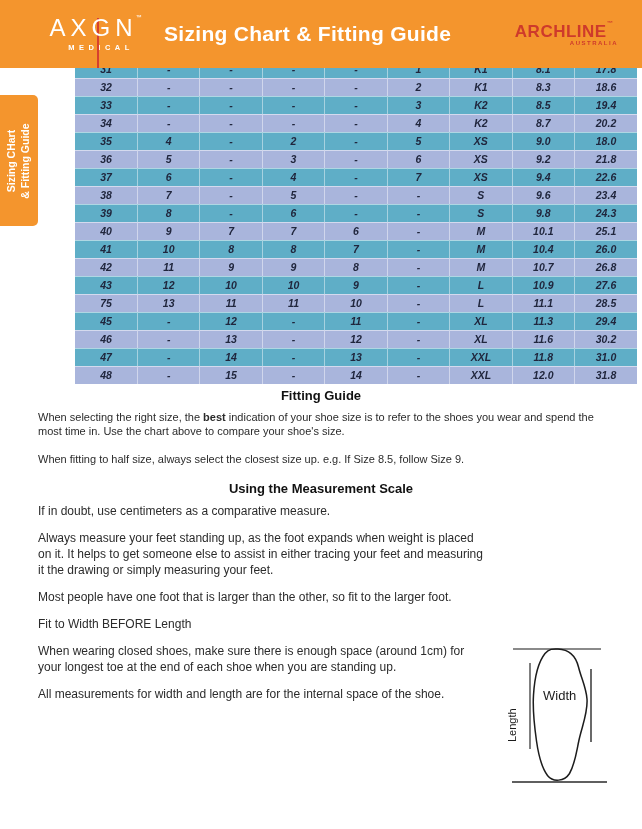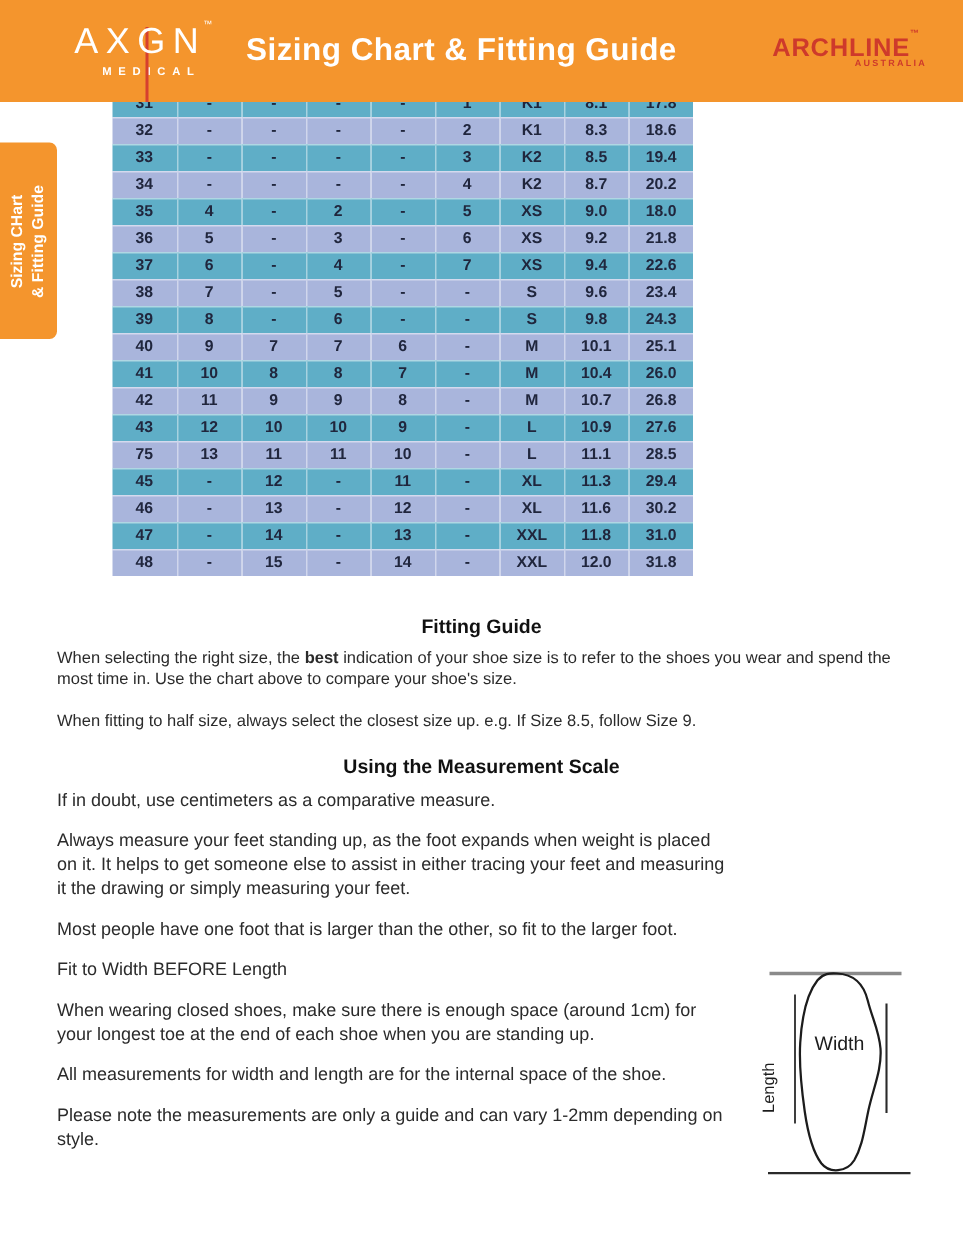--- a/index.html
+++ b/index.html
@@ -27,25 +27,25 @@
   .side-tab { position:absolute; top:95px; left:0; width:38px; height:131px;
               background:#F4952D; border-radius:0 5px 5px 0; }
   .side-tab-text { position:absolute; top:50%; left:50%;
                    transform:translate(-50%,-50%) rotate(-90deg);
                    width:131px; text-align:center; color:#fff; font-weight:bold;
                    font-size:10.5px; line-height:1.3; white-space:nowrap; }
 
   
   .sec-heading { text-align:center; font-weight:bold; font-size:13px; color:#111; }
   .h-sizing { margin-top:7px; margin-bottom:3px; }
-  .h-fitting { margin-top:26px; }
+  .h-fitting { margin-top:4px; }
   .h-using { margin-top:15px; }
 
   
-  table.size-table { width:387px; margin:2px 0 0 75px; border-collapse:collapse; table-layout:fixed; }
+  table.size-table { width:562px; margin:2px 0 0 75px; border-collapse:collapse; table-layout:fixed;font-style:italic; }
   table.size-table th { background:#3A53A4; color:#fff; font-weight:bold; font-size:11px;
                         text-align:center; padding:3px 0 4px 0; line-height:1.25;
                         white-space:pre-line; border-left:1px solid #fff; vertical-align:top; }
   table.size-table th:first-child { border-left:none; }
   table.size-table td { font-size:10.5px; font-weight:bold; color:#20263d; text-align:center;
                         padding:2px 0 3px 0; border-left:1px solid rgba(255,255,255,0.45);
                         border-top:1px solid rgba(255,255,255,0.5); }
   table.size-table td:first-child { border-left:none; }
   tr.row-odd td { background:#5FAEC7; }
   tr.row-even td { background:#A9B5DC; }
@@ -312,21 +312,20 @@
   </div>
 
   <div class="sec-heading h-using">Using the Measurement Scale</div>
   <div class="measure-text">
       <p>If in doubt, use centimeters as a comparative measure.</p>
       <p>Always measure your feet standing up, as the foot expands when weight is placed on it. It helps to get someone else to assist in either tracing your feet and measuring it the drawing or simply measuring your feet.</p>
       <p>Most people have one foot that is larger than the other, so fit to the larger foot.</p>
       <p>Fit to Width BEFORE Length</p>
       <p>When wearing closed shoes, make sure there is enough space (around 1cm) for your longest toe at the end of each shoe when you are standing up.</p>
       <p>All measurements for width and length are for the internal space of the shoe.</p>
-      <p>Please note the measurements are only a guide and can vary 1-2mm depending on style.</p>
     </div>
 
   <svg class="foot-diagram" width="140" height="162" viewBox="0 0 140 162">
     <line x1="10" y1="13" x2="98" y2="13" stroke="#8a8a8a" stroke-width="2.2"></line>
     <path d="M55,13 C67,13.5 73,21 75.5,31 C78.5,43 83,51 84,63
              C85,77 79,90 76,104 C73,118 72,128 66.5,137.5
              C61.5,145.5 50,146.5 44.5,139.5 C38.5,131.5 35.5,119 33.5,105
              C31.5,91 29.5,75 30.5,59 C31.5,43 34.5,27 42,17.5
              C46,12.8 50,12.7 55,13 Z" fill="none" stroke="#1c1c1c" stroke-width="1.5"></path>
     <line x1="27" y1="27" x2="27" y2="113" stroke="#2a2a2a" stroke-width="1.2"></line>

